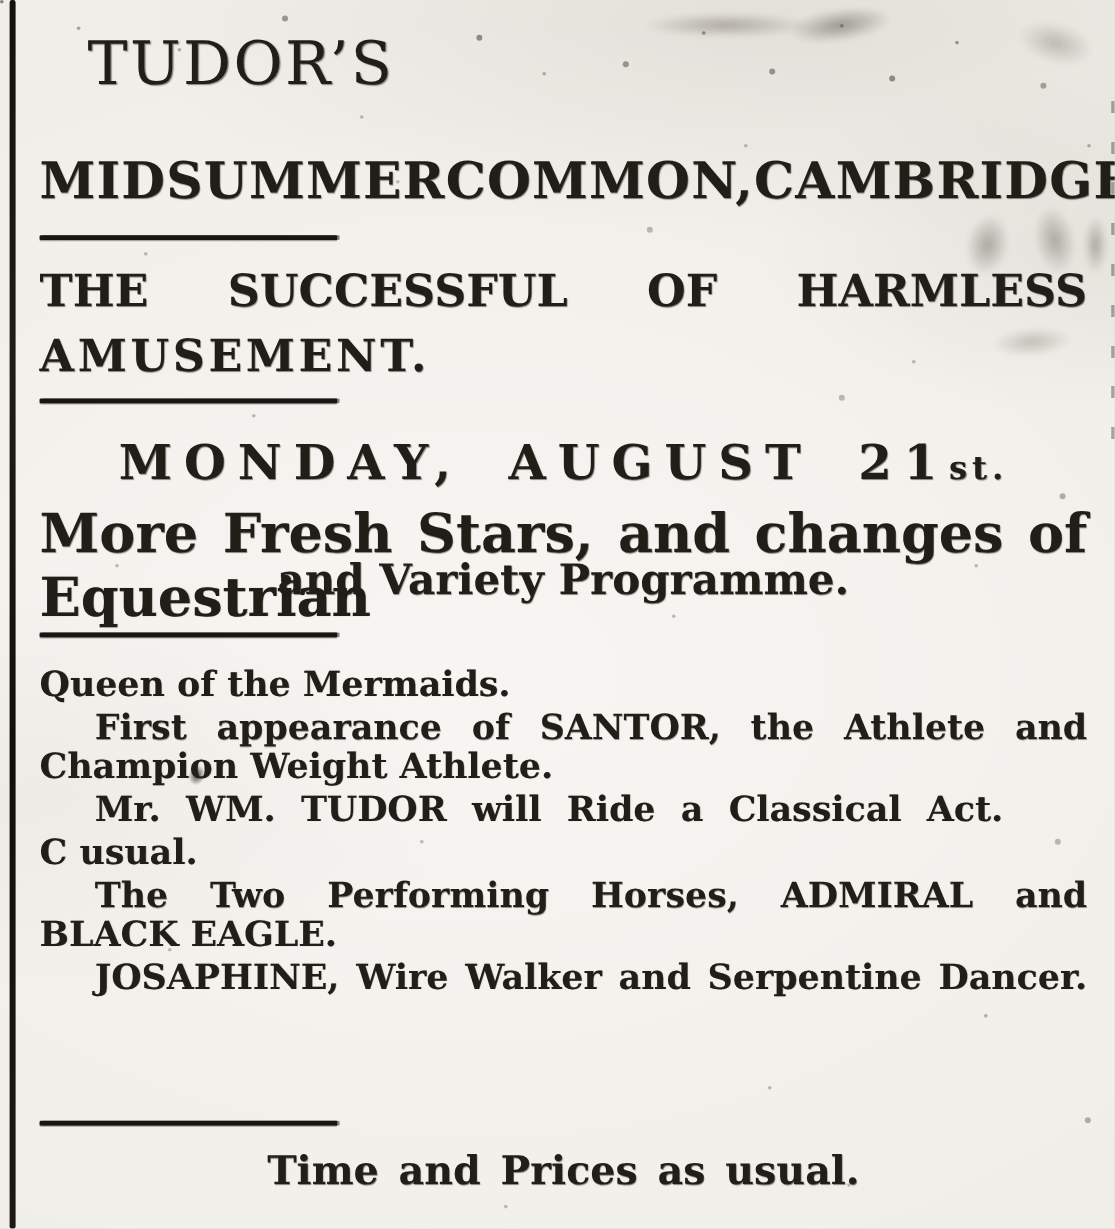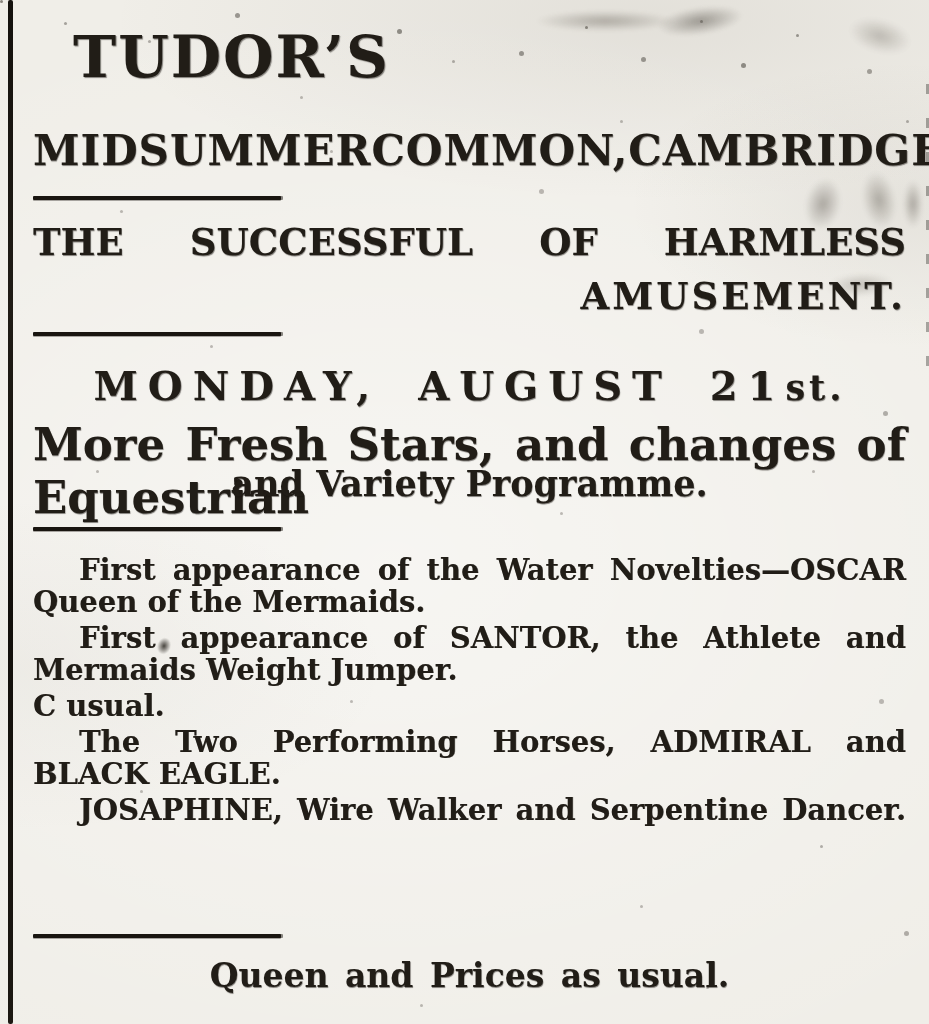--- a/index.html
+++ b/index.html
@@ -31,21 +31,21 @@
     position:absolute;right:0;top:84px;height:300px;width:3px;opacity:.55;
     background:repeating-linear-gradient(180deg, rgba(30,27,22,.65) 0 10px, transparent 10px 34px);
   }
   .content{position:absolute;left:33px;right:23px;top:0;bottom:0;}
   .content > div, .content > h1{position:absolute;left:0;right:0;margin:0;}
 
   .headline-title{
     top:28px;
     display:flex;justify-content:space-between;align-items:baseline;
     padding:0 26px 0 40px;
-    font-size:58px;line-height:1;font-weight:bold;letter-spacing:2px;
+    font-size:50px;line-height:1;font-weight:normal;letter-spacing:2px;
     text-shadow:1px 1px 1px rgba(25,22,18,.5);
     flex-direction:column;
   }
   .venue-line{
     top:128px;
     display:flex;justify-content:space-between;
     font-size:42px;line-height:1.1;font-weight:bold;letter-spacing:1px;
     text-shadow:.6px .6px .8px rgba(25,22,18,.5);
     align-items:flex-end;
   }
@@ -60,30 +60,30 @@
   .rule-3{top:527px;}
   .rule-4{top:934px;}
 
   .tagline-1{
     top:222px;
     display:flex;justify-content:space-between;
     font-size:37px;font-weight:bold;line-height:1.1;
     text-shadow:.6px .6px .8px rgba(25,22,18,.5);
   }
   .tagline-2{
-    top:274px;text-align:right;
+    top:274px;text-align:left;
     font-size:37px;font-weight:bold;letter-spacing:3px;
     text-shadow:.6px .6px .8px rgba(25,22,18,.5);
   }
   .show-date{
     top:362px;text-align:center;
     font-size:40px;font-weight:bold;letter-spacing:10px;word-spacing:14px;
     text-shadow:.7px .7px .8px rgba(25,22,18,.5);
   }
-  .show-date .suffix{font-size:35px;letter-spacing:4px;}
+  .show-date .suffix{font-size:27px;letter-spacing:4px;}
   .subhead-1{
     top:418px;
     font-size:45px;font-weight:bold;
     text-align:justify;text-align-last:justify;
     text-shadow:.5px .5px .7px rgba(25,22,18,.5);
   }
   .subhead-2{
     top:463px;text-align:center;
     font-size:35px;font-weight:bold;
     text-shadow:.5px .5px .7px rgba(25,22,18,.5);
@@ -209,37 +209,39 @@
       <span>MONDAY, AUGUST 21</span><span class="suffix">st.</span>
     </div>
 
     <div class="subhead-1">More Fresh Stars, and changes of Equestrian</div>
     <div class="subhead-2">and Variety Programme.</div>
 
     <div class="rule rule-3"></div>
 
     <div class="acts">
       <div class="act">
-        <div class="line indent stretch">First appearance of the Water Novelties—OSCAR</div>
         <div class="line">Queen of the Mermaids.</div>
       </div>
       <div class="act">
         <div class="line indent stretch">First appearance of SANTOR, the Athlete and</div>
-        <div class="line">Mermaids Weight Jumper.</div>
+        <div class="line">Champion Weight Athlete.</div>
+      </div>
+      <div class="act">
+        <div class="line indent wide">Mr. WM. TUDOR will Ride a Classical Act.</div>
       </div>
       <div class="act">
         <div class="line">C usual.</div>
       </div>
       <div class="act">
         <div class="line indent stretch">The Two Performing Horses, ADMIRAL and</div>
         <div class="line">BLACK EAGLE.</div>
       </div>
       <div class="act">
         <div class="line indent stretch">JOSAPHINE, Wire Walker and Serpentine Dancer.</div>
       </div>
     </div>
 
     <div class="rule rule-4"></div>
 
-    <div class="footer-note">Queen and Prices as usual.</div>
+    <div class="footer-note">Time and Prices as usual.</div>
 
   </div>
 </div>
 
 </body></html>

